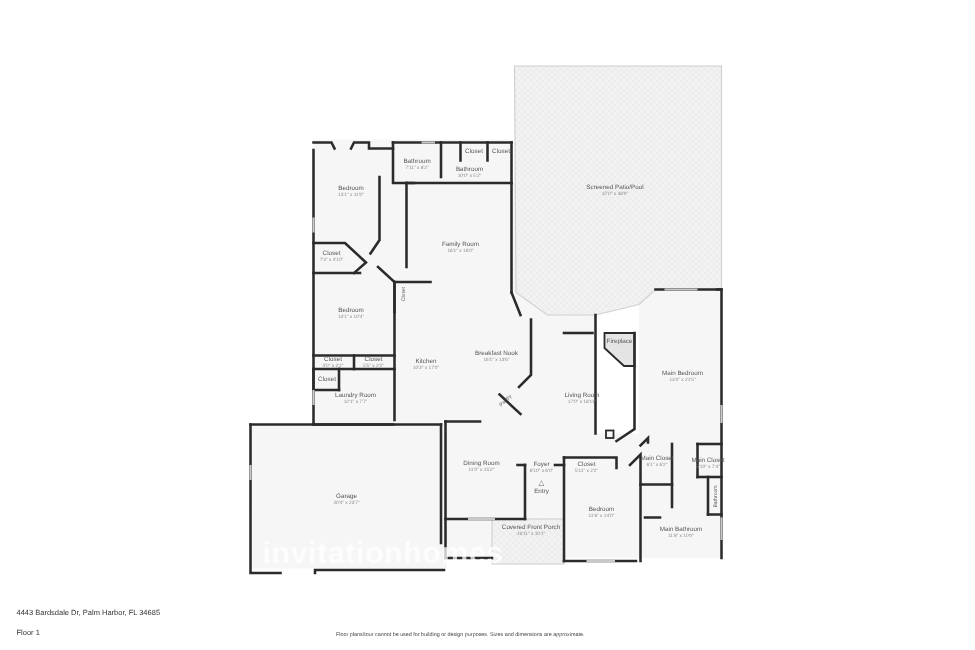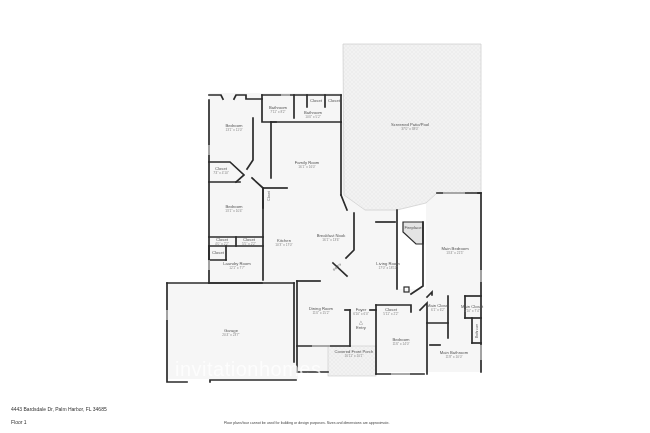--- a/index.html
+++ b/index.html
@@ -6,21 +6,21 @@
   body{width:650px;height:433px;position:relative;overflow:hidden;font-family:"Liberation Sans",sans-serif;}
   #plan{position:absolute;left:0;top:0;width:650px;height:433px;}
   .room-label{position:absolute;text-align:center;color:#555;transform:translate(-50%,-50%);white-space:nowrap;line-height:1.1;}
   .room-name{font-size:4.2px;display:block;}
   .room-dim{font-size:3.2px;display:block;color:#888;}
   .vlabel{position:absolute;font-size:3.4px;color:#555;transform:translate(-50%,-50%) rotate(-90deg);white-space:nowrap;}
   .dlabel{position:absolute;font-size:3.4px;color:#555;transform:translate(-50%,-50%) rotate(-45deg);white-space:nowrap;}
   .footer-addr{position:absolute;left:11px;top:406px;font-size:5px;color:#333;}
   .footer-floor{position:absolute;left:11px;top:419px;font-size:5px;color:#333;}
   .footer-note{position:absolute;left:224px;top:421px;font-size:3.6px;color:#444;white-space:nowrap;}
-  .watermark{position:absolute;left:175px;top:358px;font-size:20px;color:rgba(255,255,255,0.75);letter-spacing:0.5px;font-weight:400;}
+  .watermark{position:absolute;left:175px;top:358px;font-size:20px;color:rgba(255,255,255,0.75);letter-spacing:0.5px;font-weight:700;}
   .entry-icon{position:absolute;font-size:5px;color:#666;transform:translate(-50%,-50%);}
 </style>
 </head>
 <body>
 
 <svg id="plan" viewBox="0 0 650 433" xmlns="http://www.w3.org/2000/svg">
   <defs>
     <pattern id="tile" width="4" height="4" patternUnits="userSpaceOnUse">
       <rect width="4" height="4" fill="#f2f2f2"></rect>
       <path d="M0 0L4 4M4 0L0 4" stroke="#e6e6e6" stroke-width="0.4"></path>

